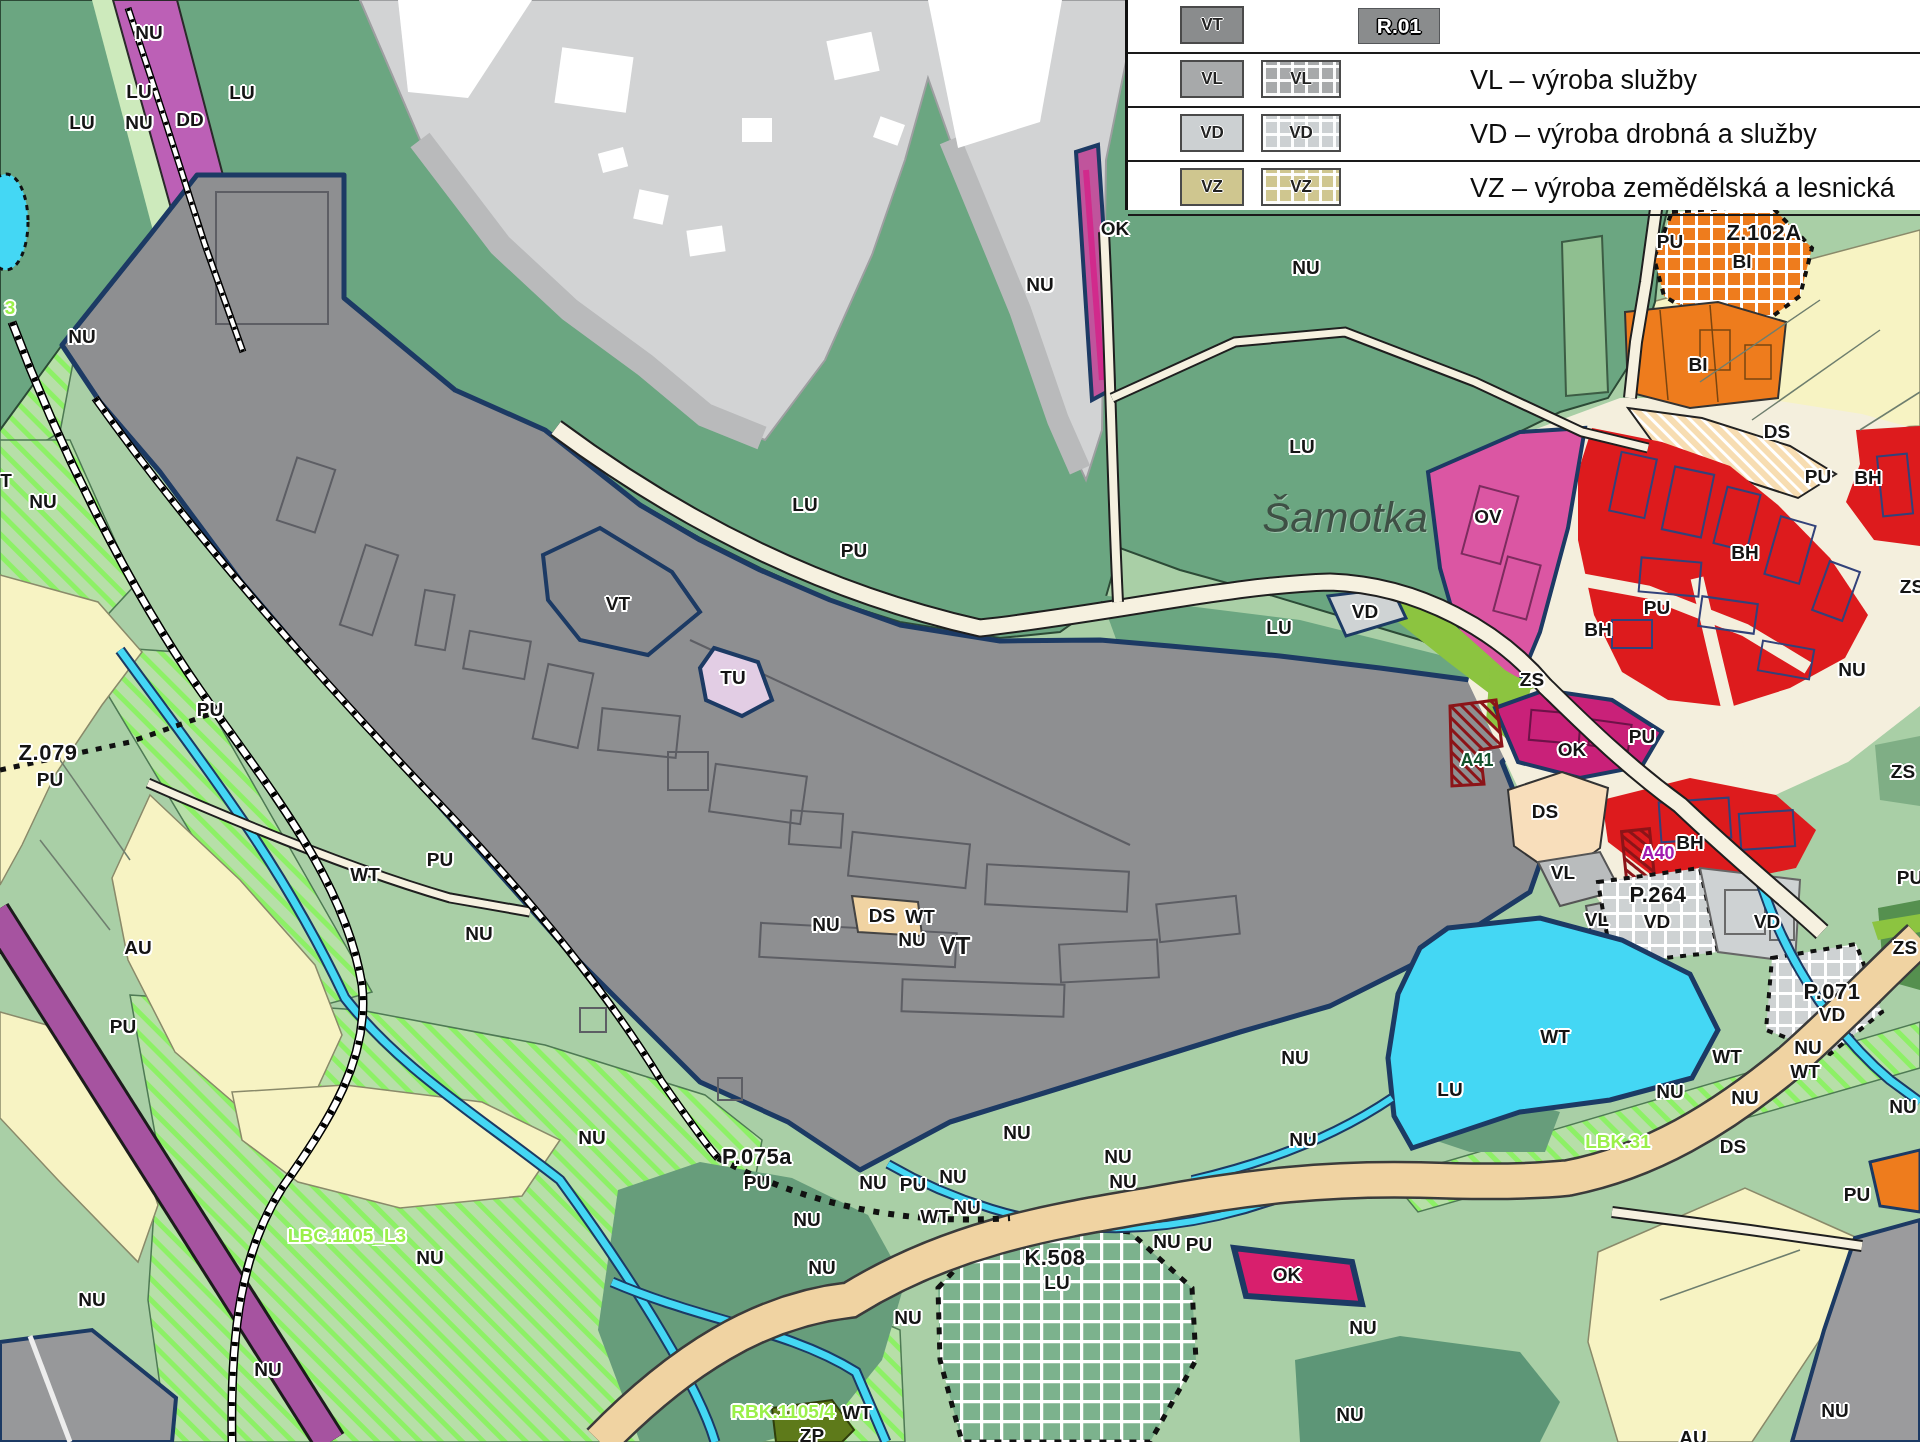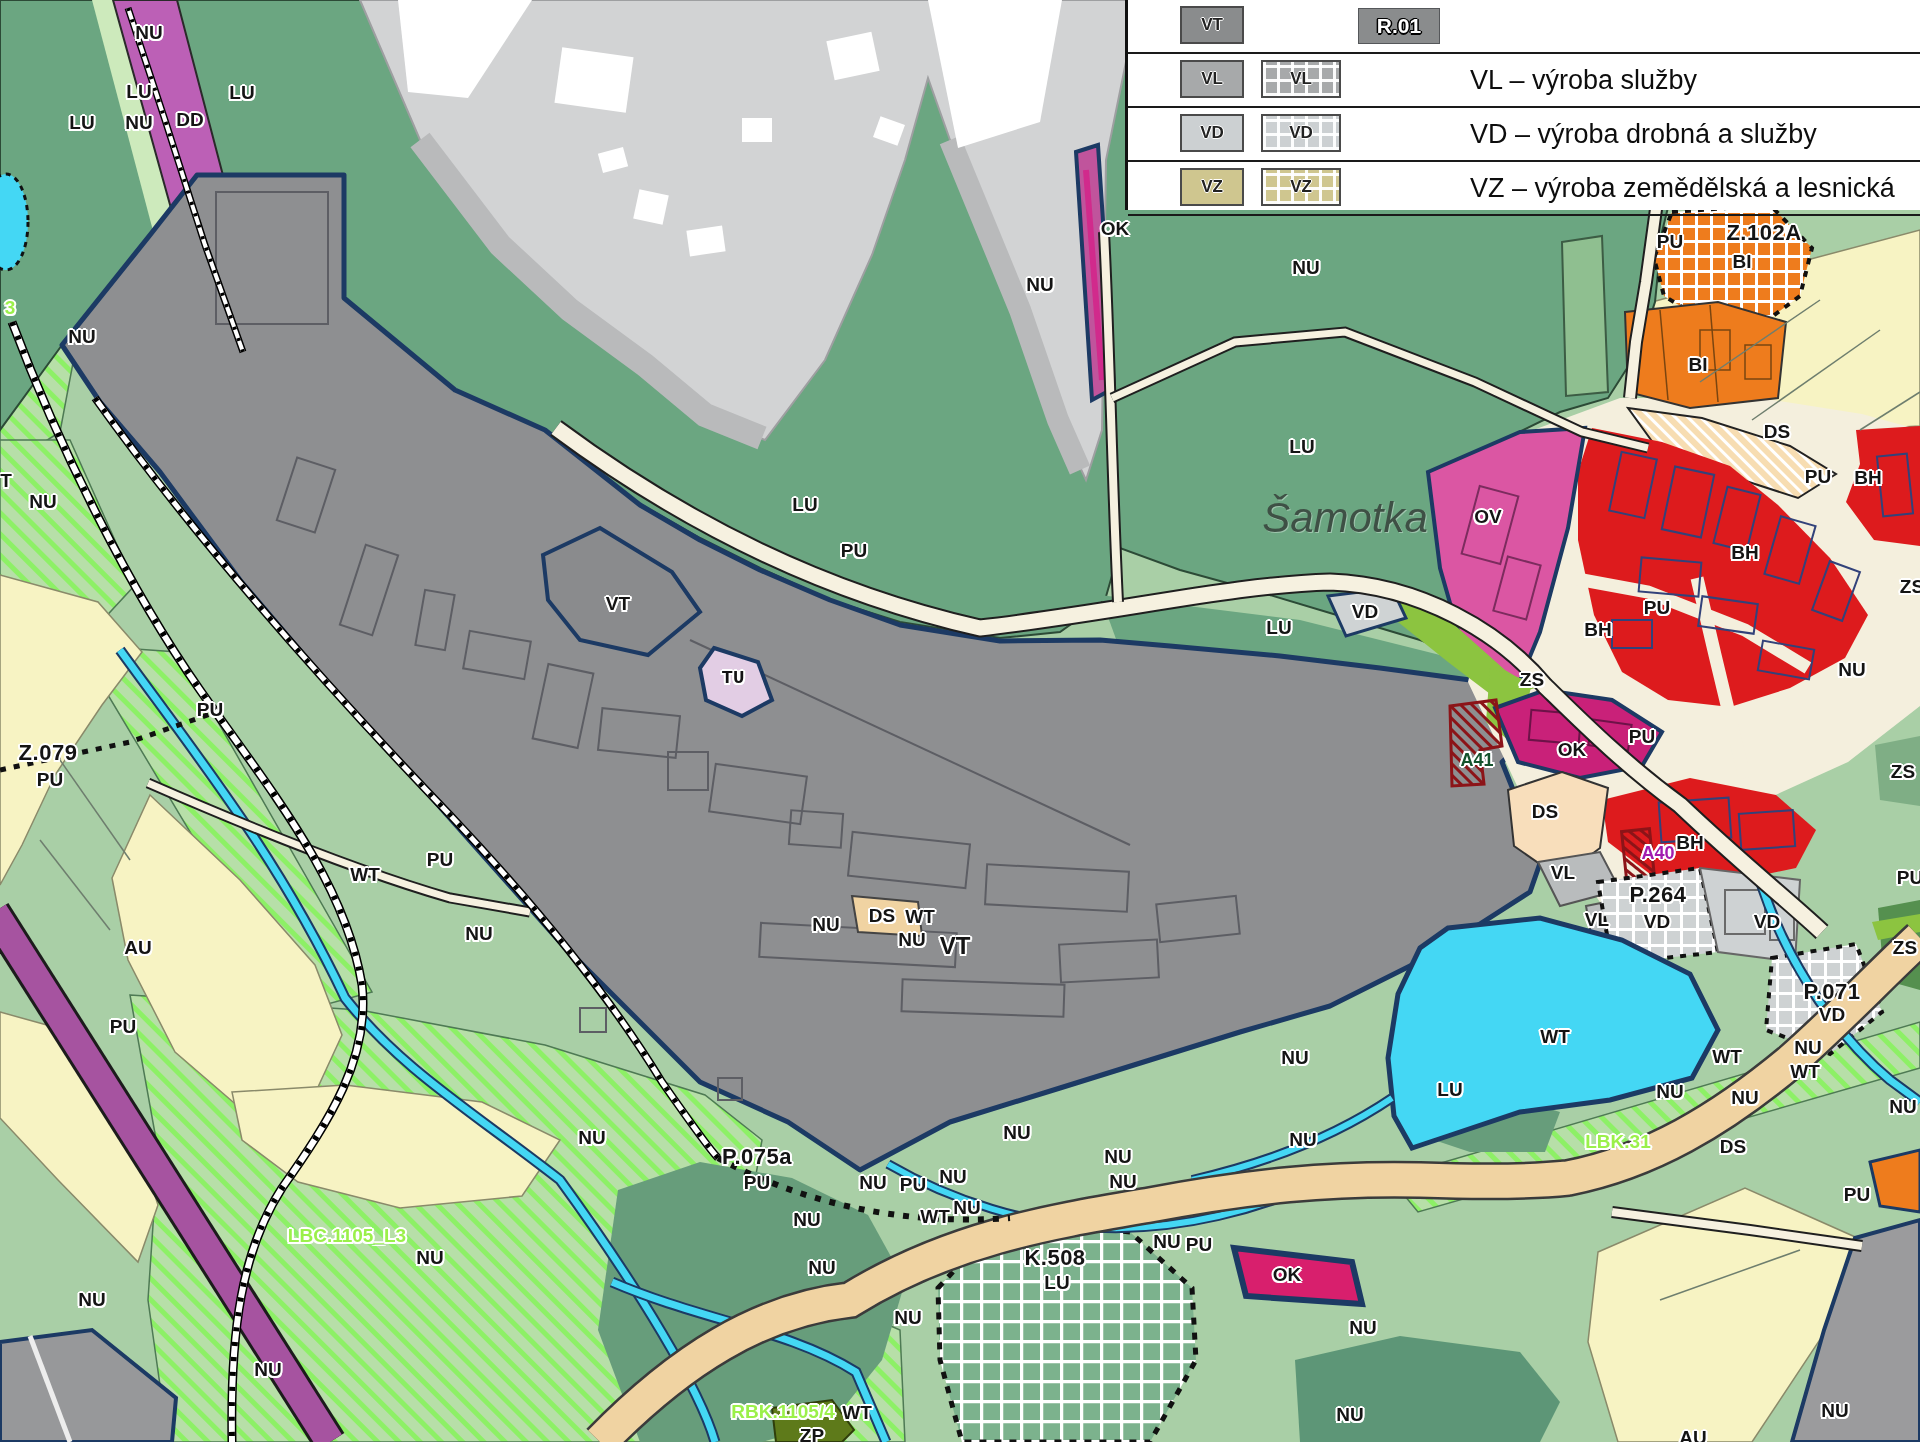--- a/index.html
+++ b/index.html
@@ -311,21 +311,21 @@
       <div class="lbl" style="left: 43px; top: 502px;">NU</div>
       <div class="lbl" style="left: 1115px; top: 229px;">OK</div>
       <div class="lbl" style="left: 1040px; top: 285px;">NU</div>
       <div class="lbl" style="left: 1306px; top: 268px;">NU</div>
       <div class="lbl" style="left: 805px; top: 505px;">LU</div>
       <div class="lbl" style="left: 1302px; top: 447px;">LU</div>
       <div class="lbl place" style="left: 1345px; top: 518px;">Šamotka</div>
       <div class="lbl" style="left: 1488px; top: 517px;">OV</div>
       <div class="lbl" style="left: 854px; top: 551px;">PU</div>
       <div class="lbl" style="left: 618px; top: 604px;">VT</div>
-      <div class="lbl" style="left: 733px; top: 678px; font-family: Liberation Mono, monospace;">TU</div>
+      <div class="lbl" style="left: 733px; top: 678px;">TU</div>
       <div class="lbl" style="left: 1279px; top: 628px;">LU</div>
       <div class="lbl" style="left: 1365px; top: 612px;">VD</div>
       <div class="lbl badge" style="left: 48px; top: 753px;">Z.079</div>
       <div class="lbl" style="left: 50px; top: 780px;">PU</div>
       <div class="lbl" style="left: 210px; top: 710px;">PU</div>
       <div class="lbl" style="left: 138px; top: 948px;">AU</div>
       <div class="lbl" style="left: 365px; top: 875px;">WT</div>
       <div class="lbl" style="left: 440px; top: 860px;">PU</div>
       <div class="lbl" style="left: 479px; top: 934px;">NU</div>
       <div class="lbl" style="left: 123px; top: 1027px;">PU</div>

